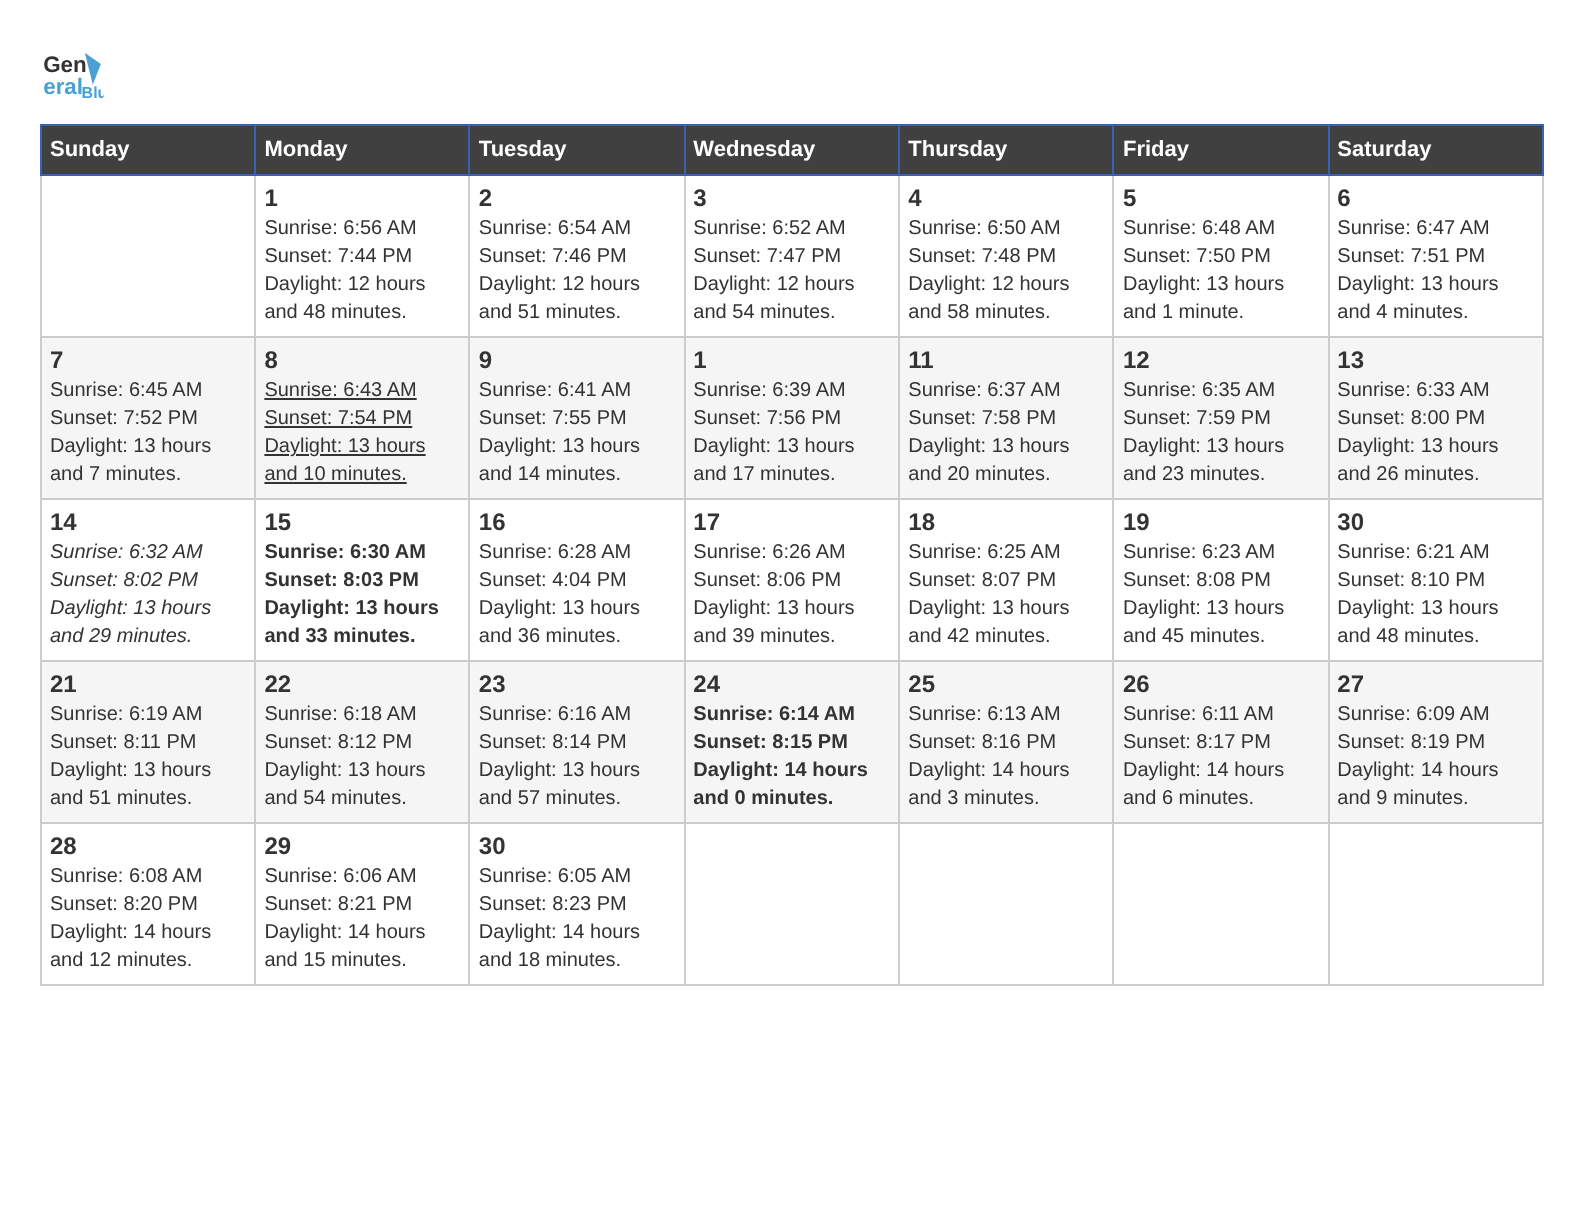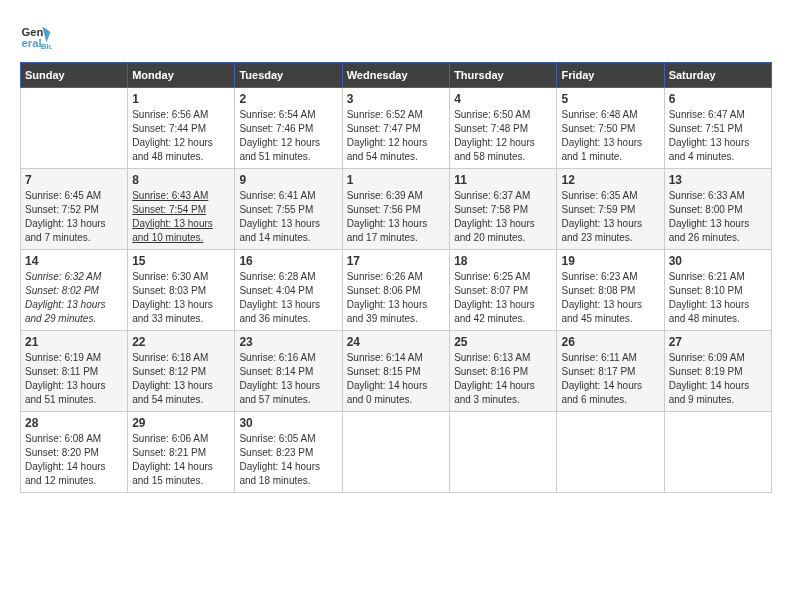--- a/index.html
+++ b/index.html
@@ -198,21 +198,21 @@
       </tr>
       <tr>
         <td>
           <span class="day-number">14</span>
           <div class="day-info" style="white-space: pre-line; font-style: italic;">Sunrise: 6:32 AM
 Sunset: 8:02 PM
 Daylight: 13 hours and 29 minutes.</div>
         </td>
         <td>
           <span class="day-number">15</span>
-          <div class="day-info" style="white-space: pre-line;">Sunrise: 6:30 AM
+          <div class="day-info" style="white-space: pre-line; font-weight: bold;">Sunrise: 6:30 AM
 Sunset: 8:03 PM
 Daylight: 13 hours and 33 minutes.</div>
         </td>
         <td>
           <span class="day-number">16</span>
           <div class="day-info" style="white-space: pre-line;">Sunrise: 6:28 AM
 Sunset: 4:04 PM
 Daylight: 13 hours and 36 minutes.</div>
         </td>
         <td>
@@ -254,21 +254,21 @@
 Daylight: 13 hours and 54 minutes.</div>
         </td>
         <td>
           <span class="day-number">23</span>
           <div class="day-info" style="white-space: pre-line;">Sunrise: 6:16 AM
 Sunset: 8:14 PM
 Daylight: 13 hours and 57 minutes.</div>
         </td>
         <td>
           <span class="day-number">24</span>
-          <div class="day-info" style="white-space: pre-line;">Sunrise: 6:14 AM
+          <div class="day-info" style="white-space: pre-line; font-weight: bold;">Sunrise: 6:14 AM
 Sunset: 8:15 PM
 Daylight: 14 hours and 0 minutes.</div>
         </td>
         <td>
           <span class="day-number">25</span>
           <div class="day-info" style="white-space: pre-line;">Sunrise: 6:13 AM
 Sunset: 8:16 PM
 Daylight: 14 hours and 3 minutes.</div>
         </td>
         <td>

